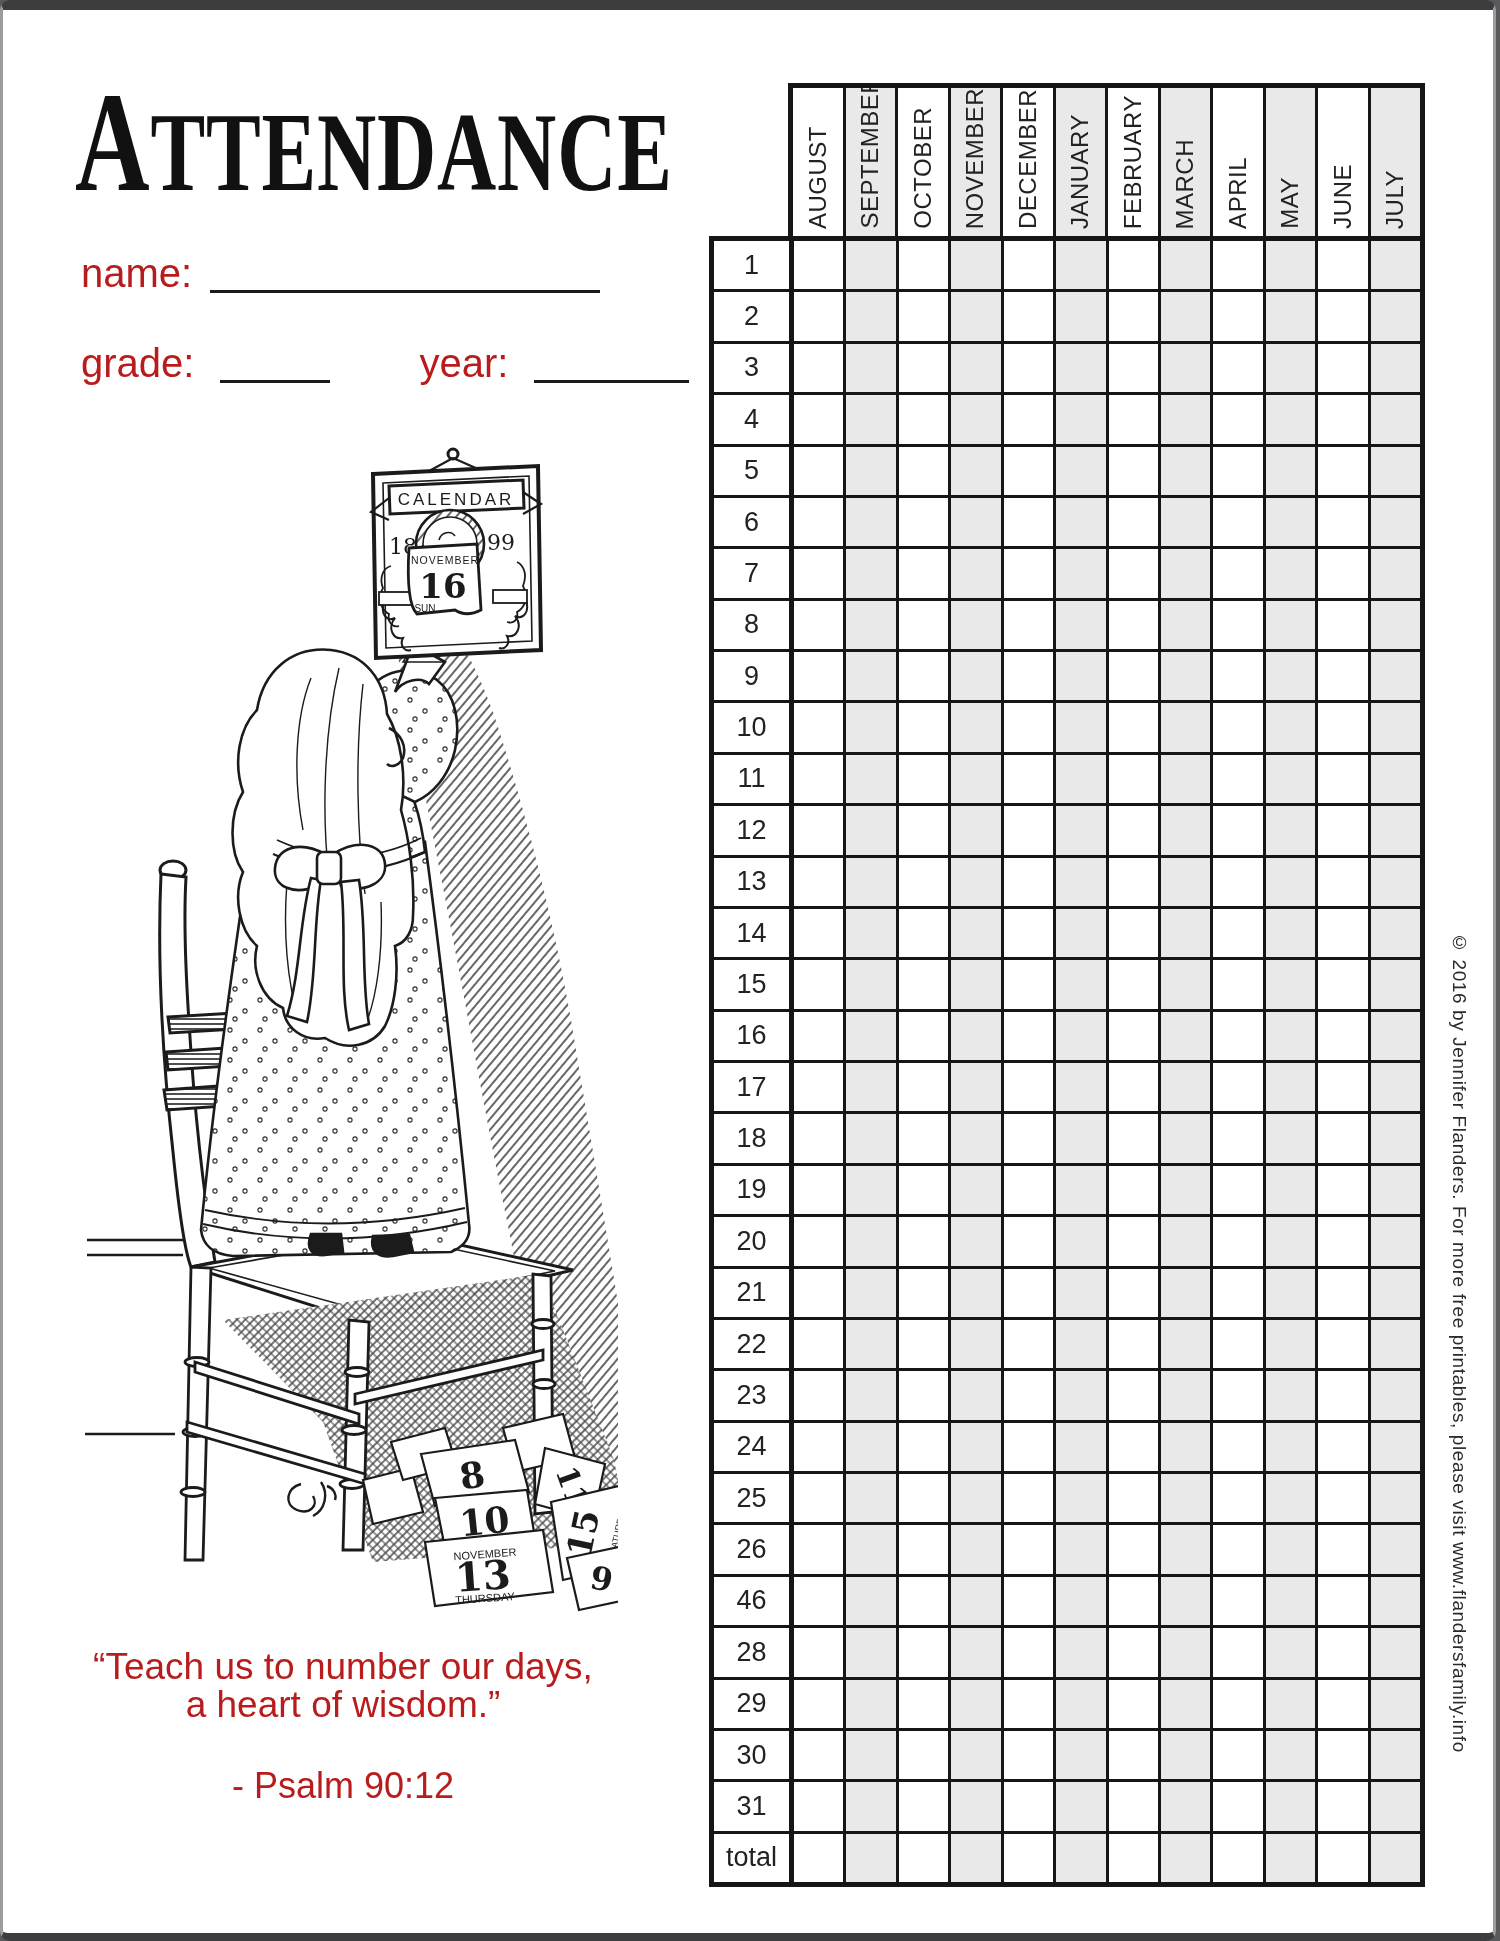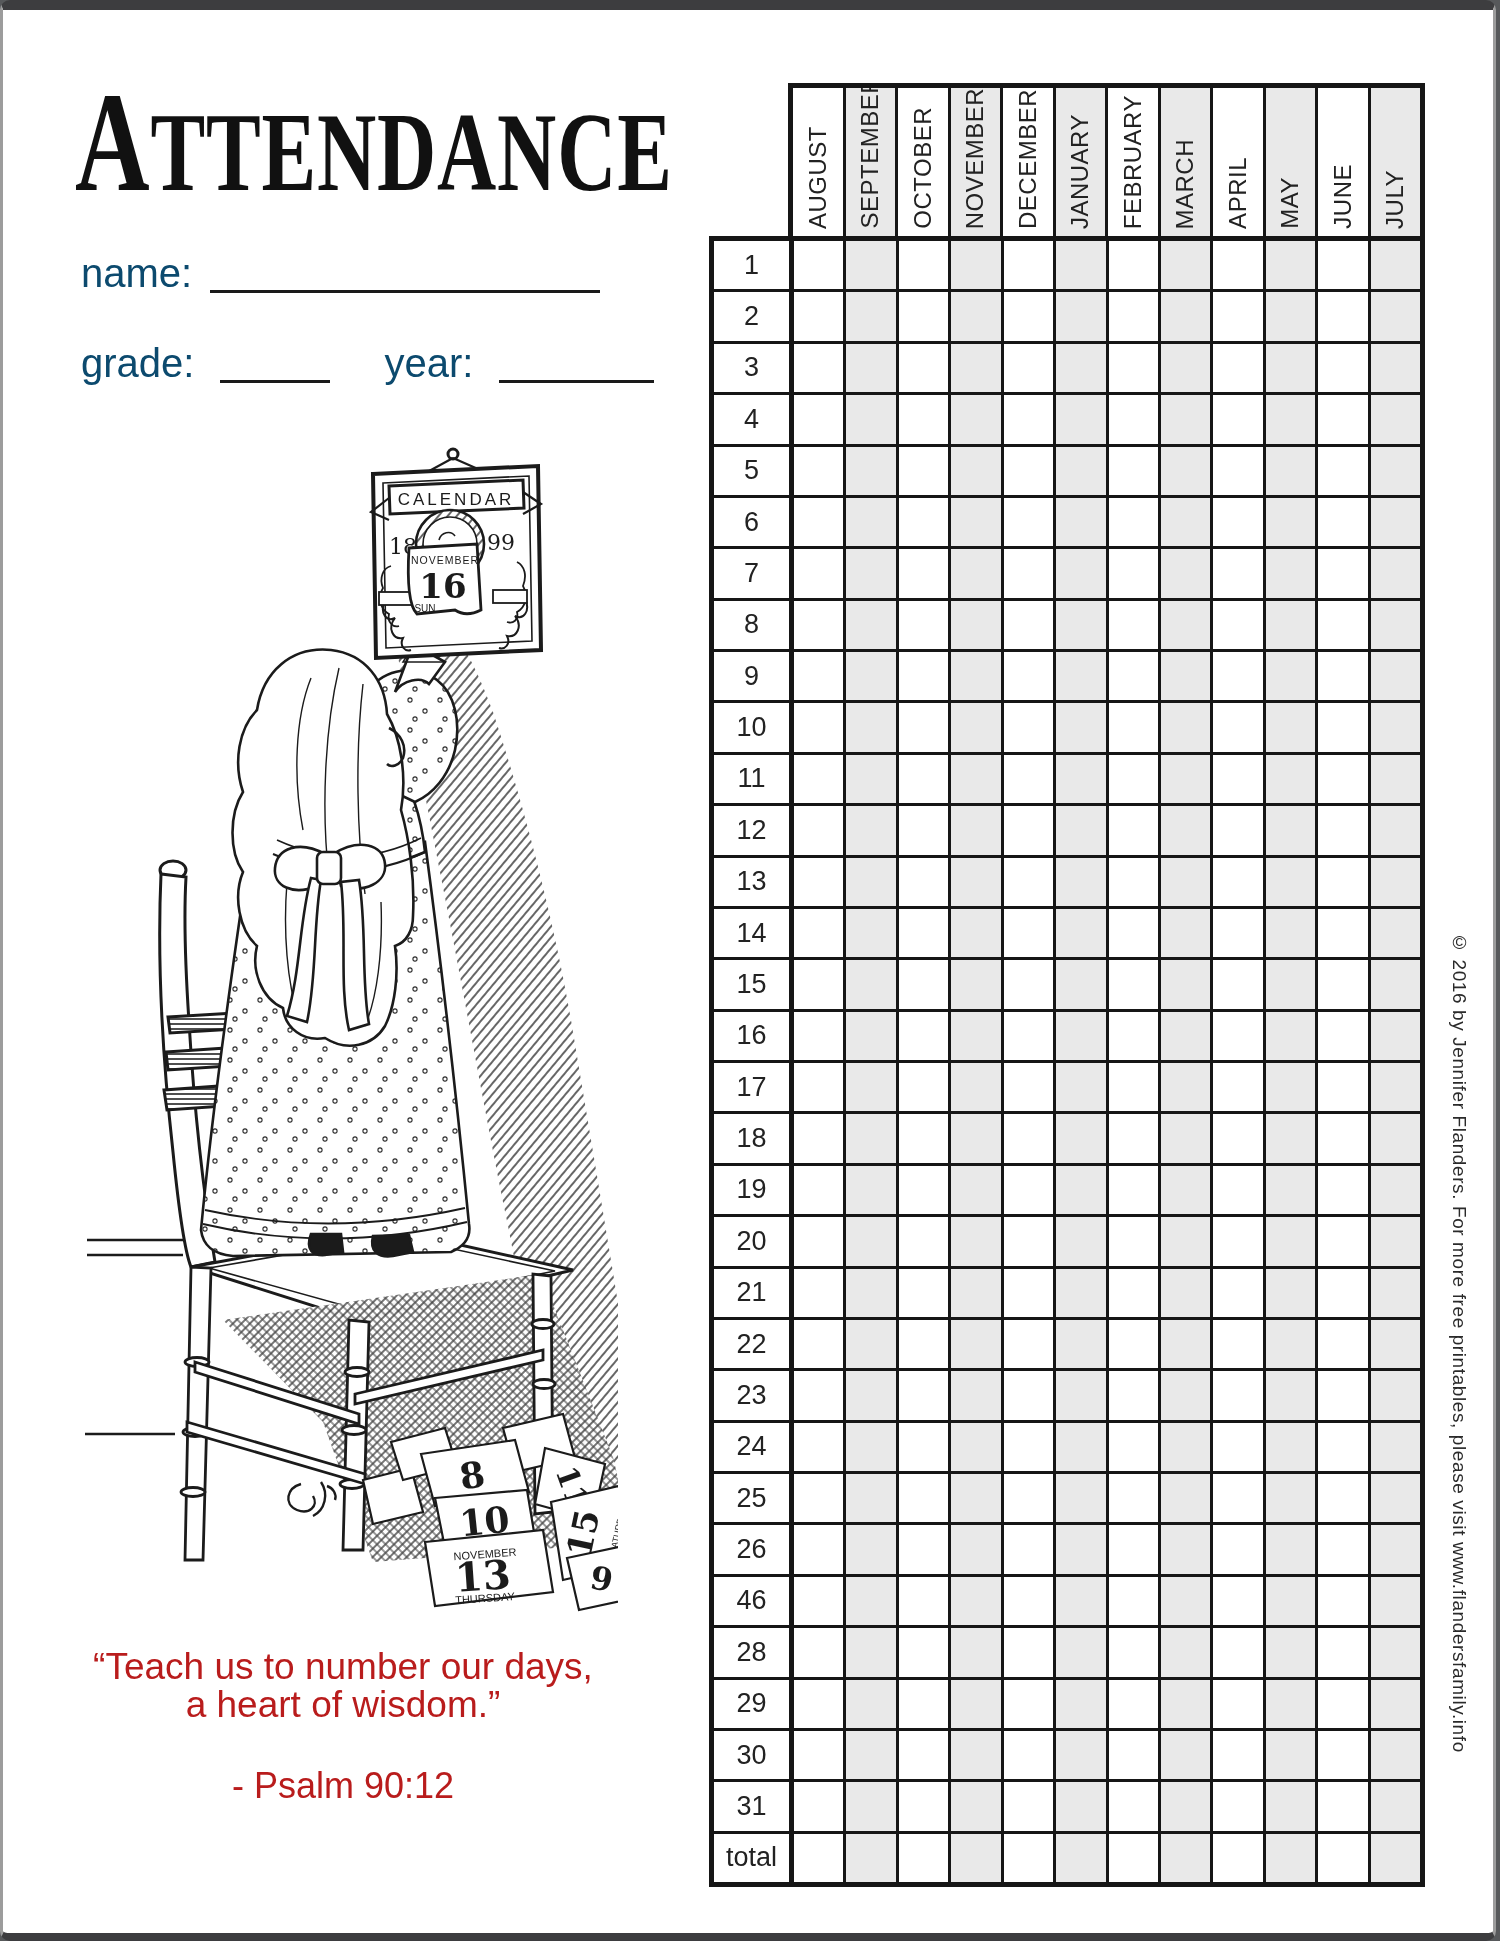--- a/index.html
+++ b/index.html
@@ -13,21 +13,21 @@
   }
   
   .title{
     position:absolute;left:72px;top:52px;
     font-family:"Liberation Serif", serif;font-weight:bold;
     font-size:100px;letter-spacing:1px;color:#111;
     transform:scale(0.82,1.12);transform-origin:left top;white-space:nowrap;
   }
   .title::first-letter{font-size:126px;}
   
-  .fieldrow{position:absolute;left:78px;font-size:40px;color:#0c4a6e;display:flex;align-items:flex-end;justify-content:space-between;}
+  .fieldrow{position:absolute;left:78px;font-size:40px;color:#b91c1c;display:flex;align-items:flex-end;justify-content:space-between;}
   .fieldrow .lbl{line-height:1;}
   .blank{display:inline-block;border-bottom:3px solid #1a1a1a;height:40px;}
   
   .quote{position:absolute;left:60px;top:1638px;width:560px;text-align:center;
     font-size:37px;line-height:1.04;color:#b91c1c;}
   .quote .attr{margin-top:42px;font-size:36px;}
   
   .gridwrap{position:absolute;left:706px;top:73px;width:716px;height:1804px;}
   .mheader{
     position:absolute;left:79px;top:0;width:637px;height:158px;
@@ -65,21 +65,21 @@
   <div class="title">ATTENDANCE</div>
 
   <div class="fieldrow" style="top:243px;">
     <span class="lbl">name:</span>
     <span class="blank" style="width:390px;margin-left:18px;"></span>
   </div>
 
   <div class="fieldrow" style="top:333px;gap:12px;">
     <span class="lbl">grade:</span>
     <span class="blank" style="width:110px;margin-left:14px;"></span>
-    <span class="lbl" style="margin-left:42px;">year:</span>
+    <span class="lbl" style="margin-left:77px;">year:</span>
     <span class="blank" style="width:155px;margin-left:14px;"></span>
   </div>
 
   <svg class="illo" width="545" height="1260" viewBox="0 0 545 1260">
     <defs>
       <pattern id="hatch" width="7" height="7" patternUnits="userSpaceOnUse" patternTransform="rotate(40)">
         <rect width="7" height="7" fill="#ffffff"></rect>
         <line x1="1" y1="0" x2="1" y2="7" stroke="#4c4c4c" stroke-width="1.7"></line>
       </pattern>
       <pattern id="xhatch" width="6" height="6" patternUnits="userSpaceOnUse" patternTransform="rotate(45)">

